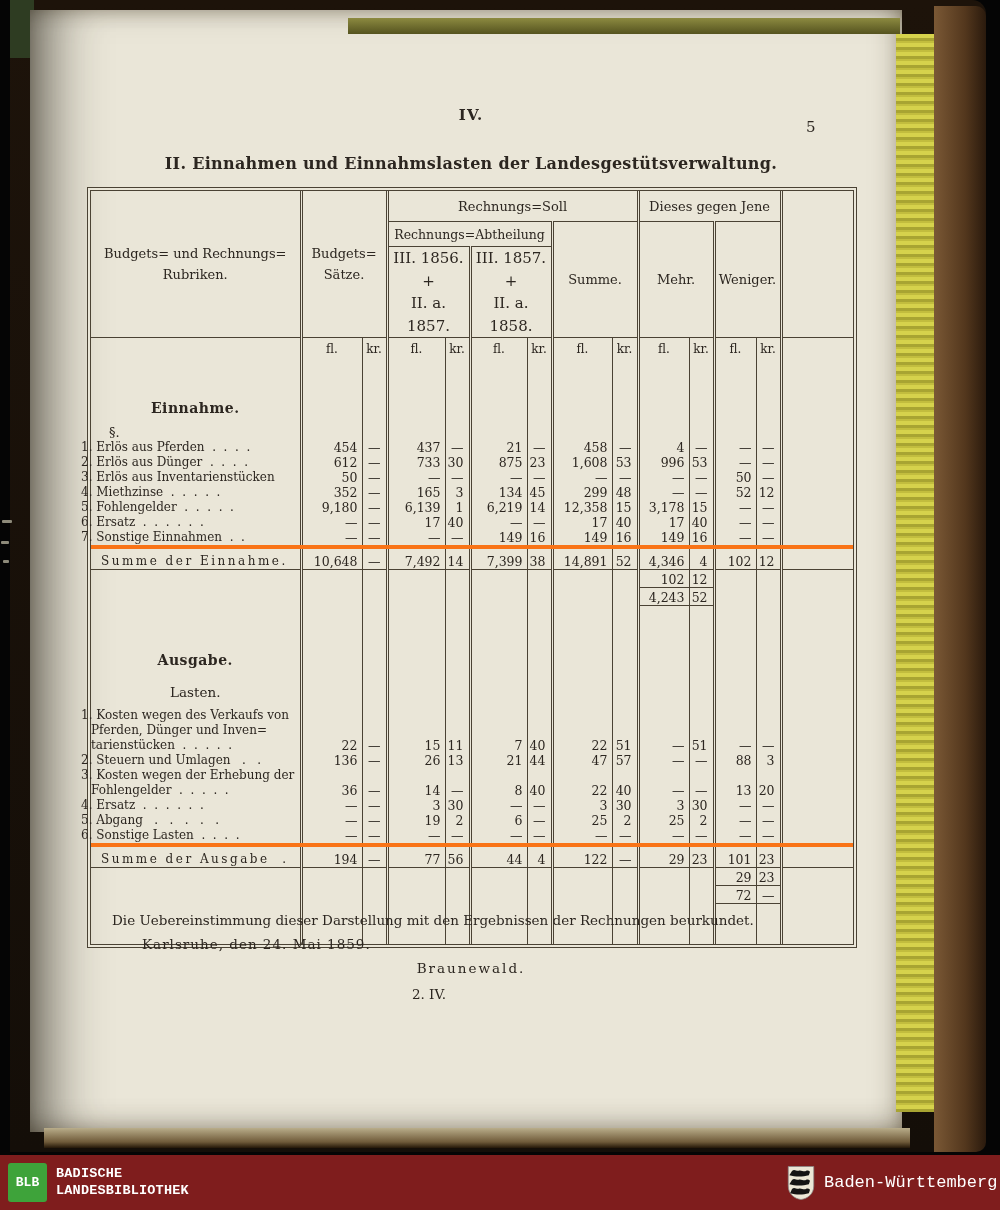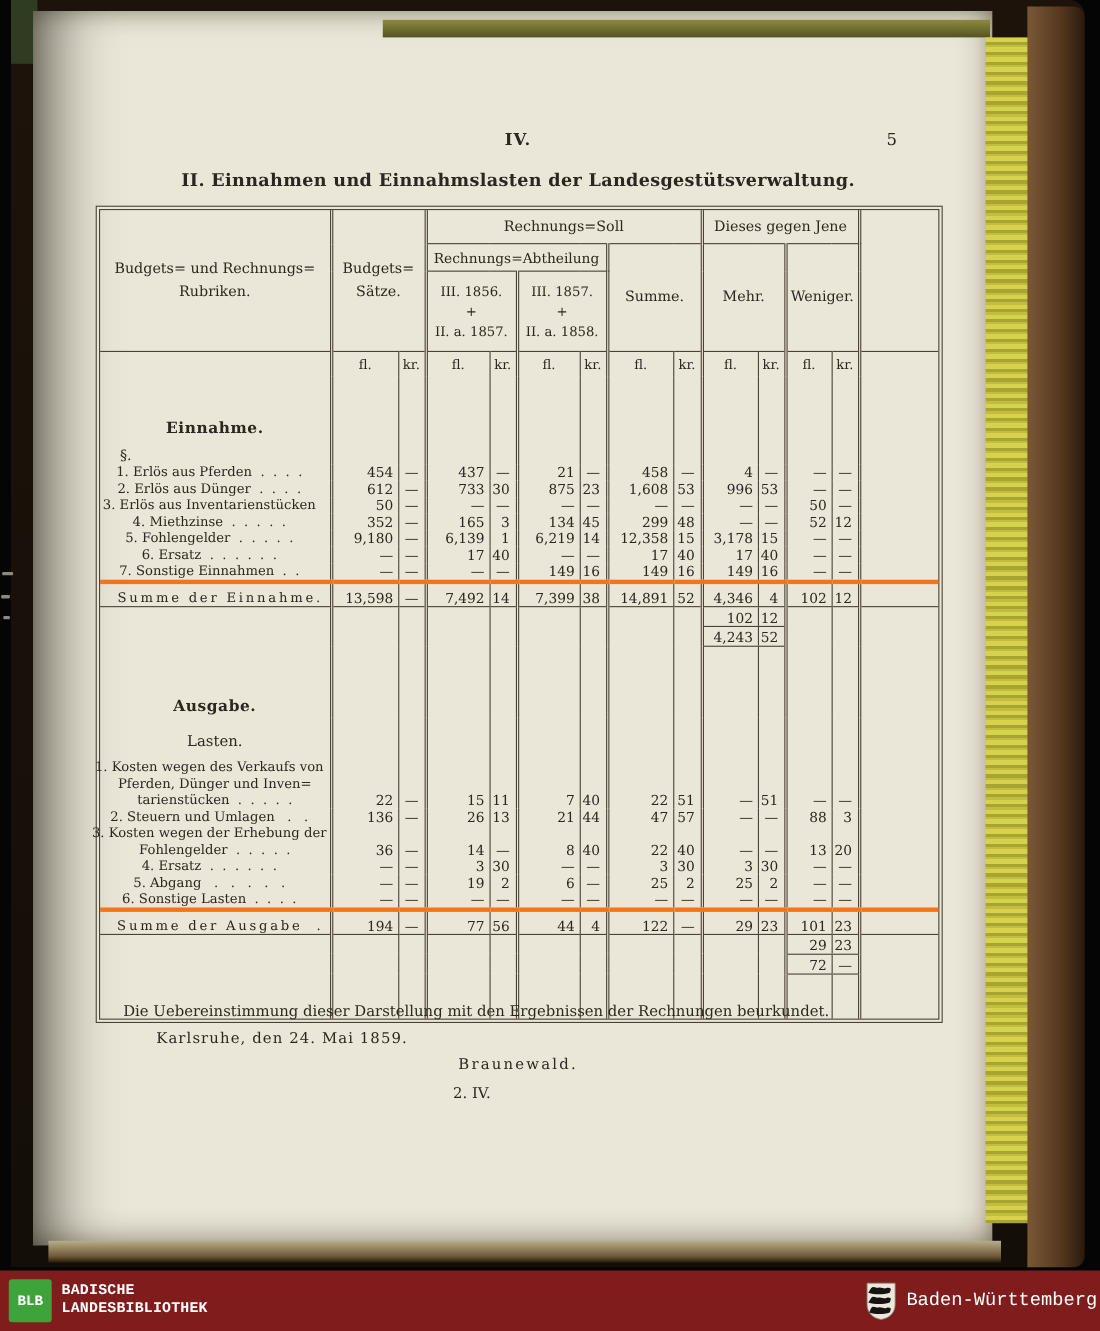--- a/index.html
+++ b/index.html
@@ -20,47 +20,47 @@
   .fore-edge{position:absolute;left:896px;top:34px;width:40px;height:1078px;z-index:3;
              background:repeating-linear-gradient(180deg,#d6d24c 0 4px,#a8a432 4px 7px,#c2bd3e 7px 9px);}
   .cover-right{position:absolute;left:934px;top:6px;width:52px;height:1146px;z-index:4;
                background:linear-gradient(90deg,#7a5835,#53371d 60%,#2a1a0d);border-radius:0 10px 10px 0;}
   .under-pages{position:absolute;left:44px;top:1128px;width:866px;height:20px;z-index:3;
                background:linear-gradient(180deg,#b9ad8a,#6f5a39 70%,#241708);}
   .stray{position:absolute;background:#8d8a7a;border-radius:1px;z-index:2;}
 
   
   .page-content{position:absolute;left:30px;top:10px;width:872px;height:1122px;z-index:5;}
-  .roman-numeral{position:absolute;top:108px;left:60px;width:762px;text-align:center;
+  .roman-numeral{position:absolute;top:96px;left:60px;width:762px;text-align:center;
                  font-size:15px;font-weight:bold;letter-spacing:1px;}
   .page-number{position:absolute;top:108px;left:776px;font-size:15px;}
   .doc-title{position:absolute;top:144px;left:30px;width:822px;text-align:center;
              font-size:16px;font-weight:bold;letter-spacing:.3px;}
 
   .table-frame{position:absolute;left:60px;top:180px;width:762px;border:1px solid #4a4234;
                box-shadow:0 0 0 2px #eae6d8,0 0 0 3px #4a4234;}
   table.budget{border-collapse:collapse;table-layout:fixed;width:762px;font-size:12.5px;
                line-height:15px;color:#2c2620;}
   .budget th{font-weight:normal;text-align:center;vertical-align:middle;padding:0 2px;margin-top:47px;}
   .budget td{vertical-align:bottom;padding:0;}
   .budget .fl{border-left:3px double #4a4234;text-align:right;padding:0 4px 0 0;}
   .budget .kr{border-left:1px solid #4a4234;text-align:right;padding:0 5px 0 0;}
   .budget .remarks{border-left:3px double #4a4234;}
   .th-budgets,.th-rsoll,.th-dgj,.th-rabt,.th-summe,.th-mehr,.th-weniger,.th-period,.th-remarks
       {border-left:3px double #4a4234;}
   .th-rsoll,.th-dgj,.th-rabt{border-bottom:1px solid #4a4234;}
   .th-rubriken,.th-budgets{white-space:pre-line;line-height:1.65;font-size:13px;}
   .th-rsoll,.th-dgj{height:30px;font-size:13px;}
   .th-rabt{height:24px;font-size:12.5px;}
-  .th-period{white-space:pre-line;line-height:1.5;height:72px;font-size:12px;}
+  .th-period{white-space:pre-line;line-height:1.5;height:72px;font-size:15px;}
   .th-summe,.th-mehr,.th-weniger{font-size:13px;}
   .units-row th{border-top:1px solid #4a4234;height:22px;font-size:12px;font-weight:normal;}
   .units-row .fl,.units-row .kr{text-align:center;padding:0;}
 
-  .label-cell{text-align:center;padding:0 4px 0 14px;white-space:pre-wrap;text-indent:-10px;font-size:12px;}
+  .label-cell{text-align:left;padding:0 4px 0 14px;white-space:pre-wrap;text-indent:-10px;font-size:12px;}
   tr.data-row td{height:15px;}
   tr.section-heading-row .label-cell{text-align:center;text-indent:0;font-size:14px;font-weight:bold;
                                      letter-spacing:.5px;padding:0 0 2px 0;}
   tr.section-heading-row.sec-0 td{height:56px;}
   tr.section-heading-row.sec-1 td{height:62px;}
   tr.section-subheading-row td{height:22px;}
   tr.section-subheading-row.sub-left .label-cell{text-align:left;text-indent:0;padding-left:18px;font-size:13px;}
   tr.section-subheading-row.sub-center td{height:30px;}
   tr.section-subheading-row.sub-center .label-cell{text-align:center;text-indent:0;font-size:13.5px;padding:0 0 8px 0;}
   tr.sum-row td{border-top:4px solid #f97316;border-bottom:1px solid #4a4234;height:20px;}
@@ -308,21 +308,21 @@
               <td class="fl">149</td>
               <td class="kr">16</td>
               <td class="fl">149</td>
               <td class="kr">16</td>
               <td class="fl">—</td>
               <td class="kr">—</td>
               <td class="remarks"></td>
             </tr>
             <tr class="sum-row">
               <td class="label-cell">Summe der Einnahme.</td>
-              <td class="fl">13,598</td>
+              <td class="fl">10,648</td>
               <td class="kr">—</td>
               <td class="fl">7,492</td>
               <td class="kr">14</td>
               <td class="fl">7,399</td>
               <td class="kr">38</td>
               <td class="fl">14,891</td>
               <td class="kr">52</td>
               <td class="fl">4,346</td>
               <td class="kr">4</td>
               <td class="fl">102</td>

